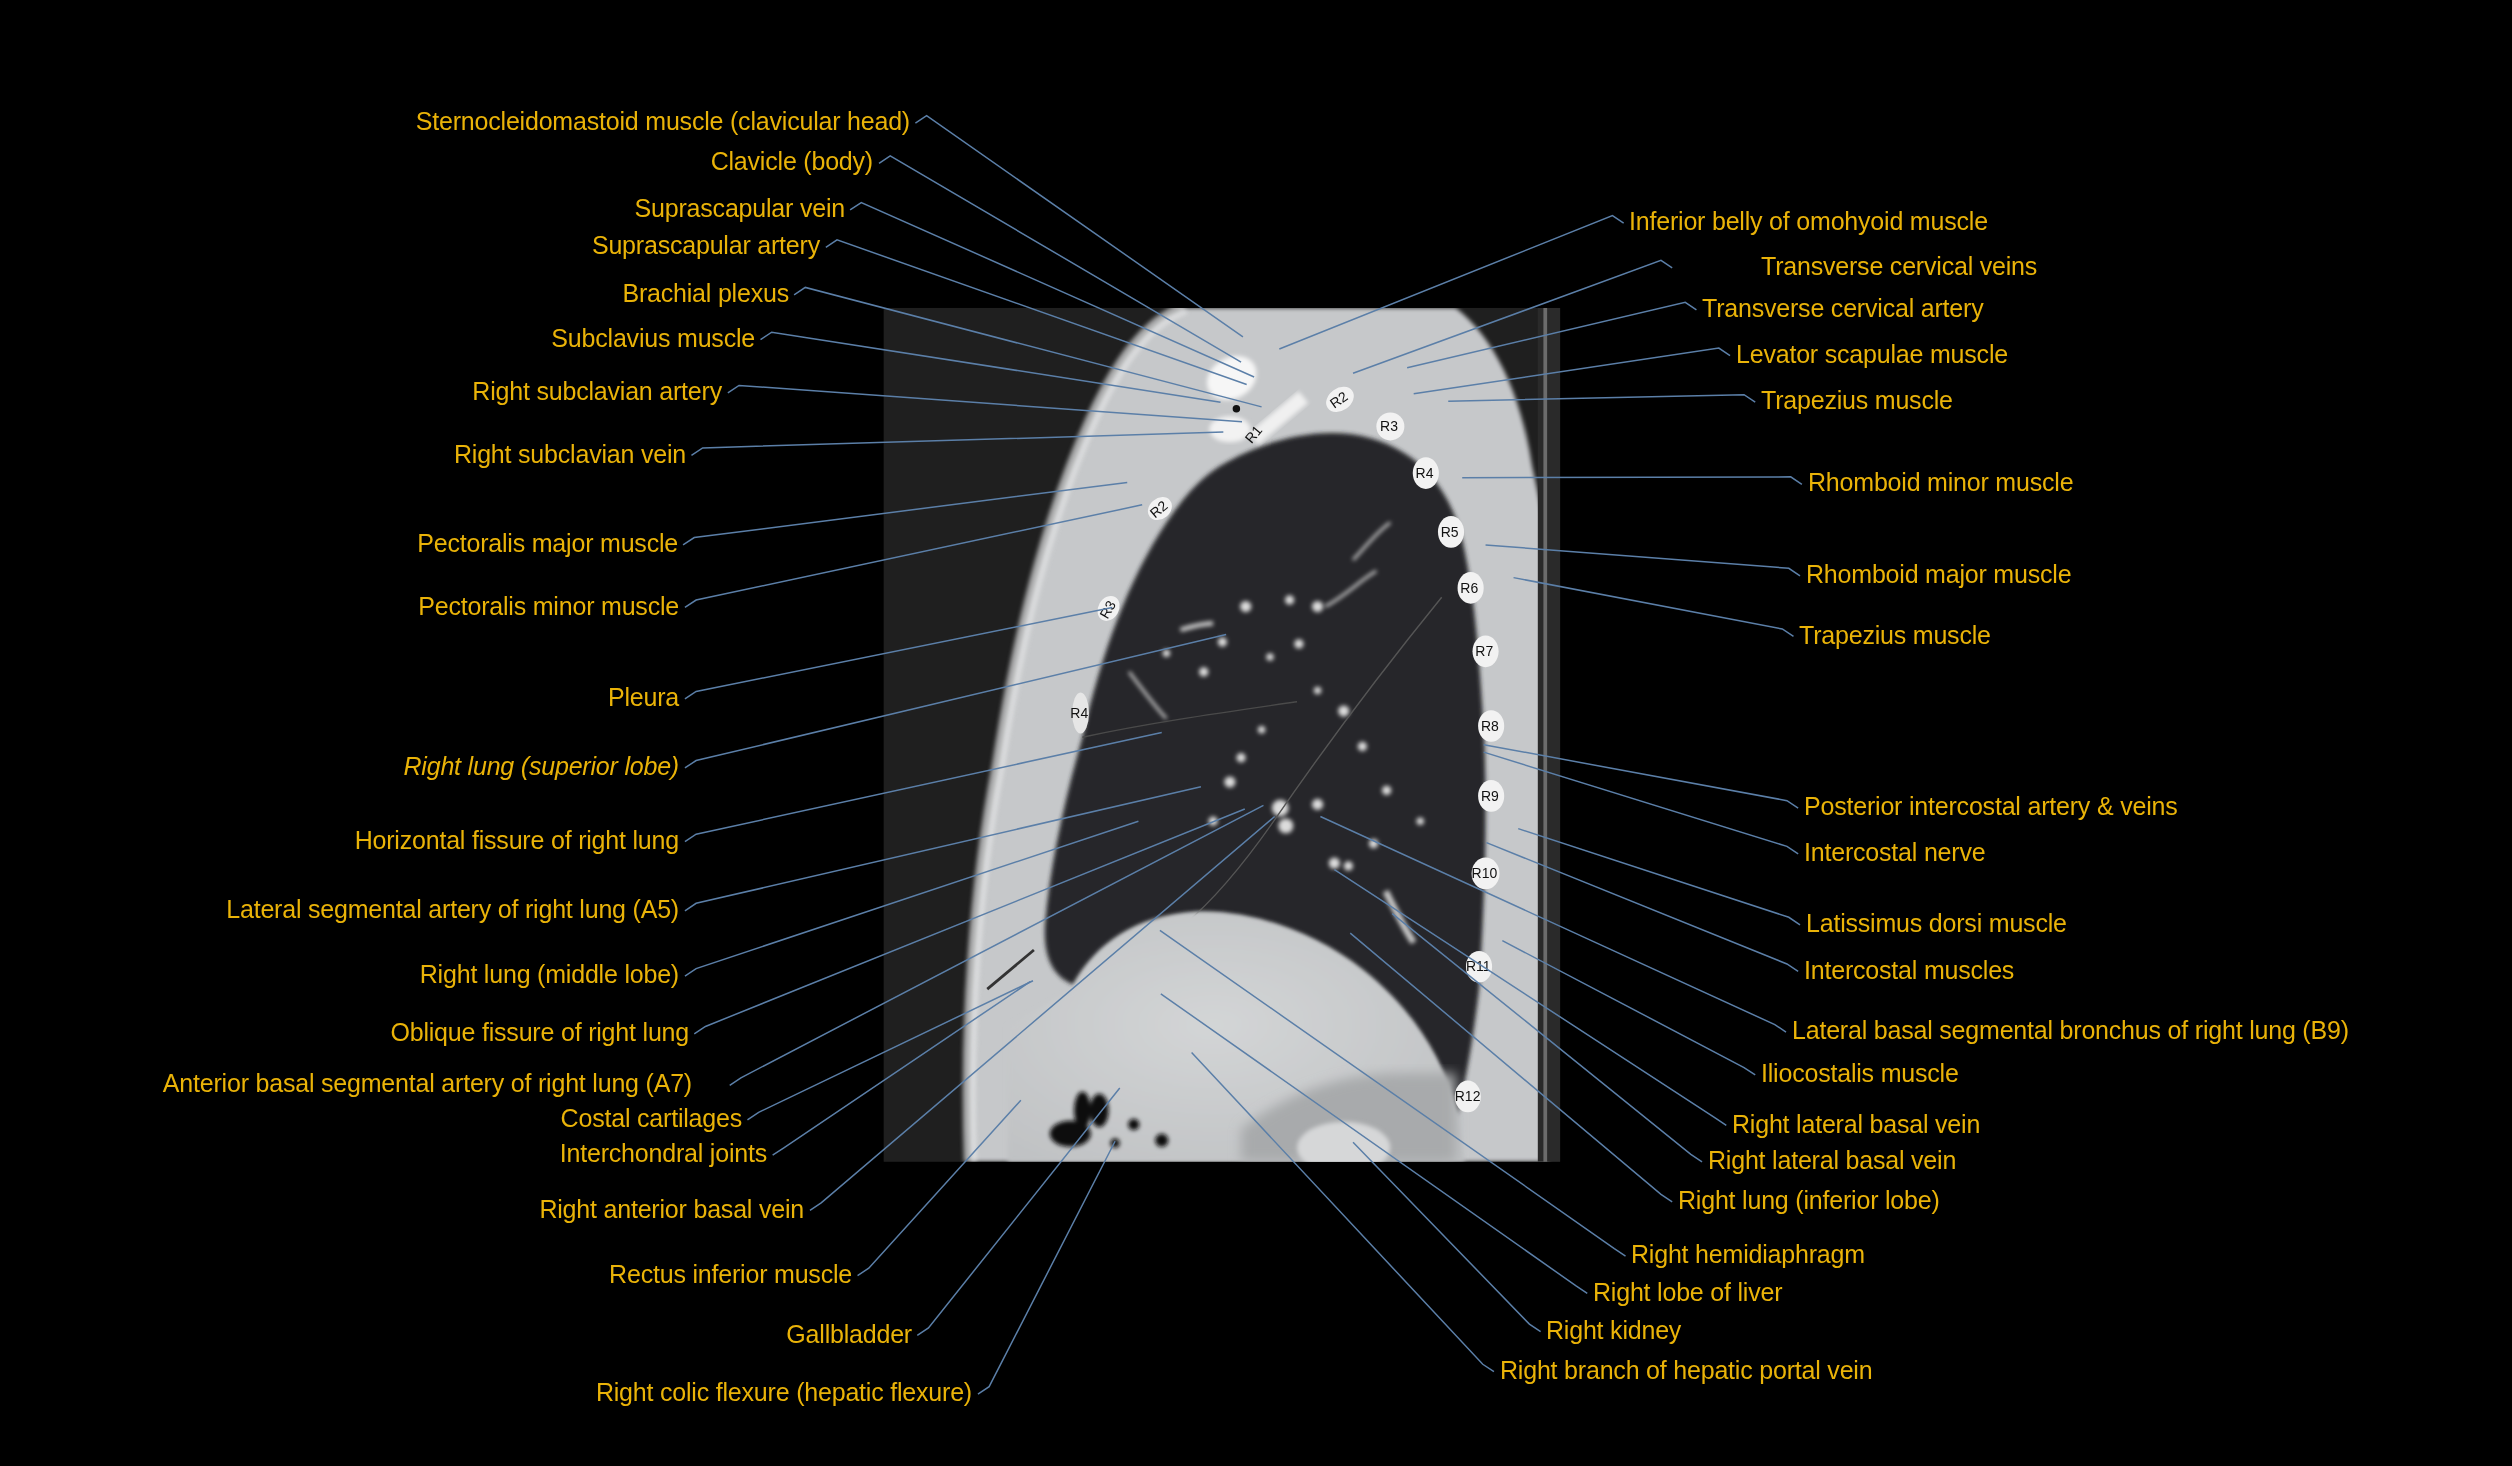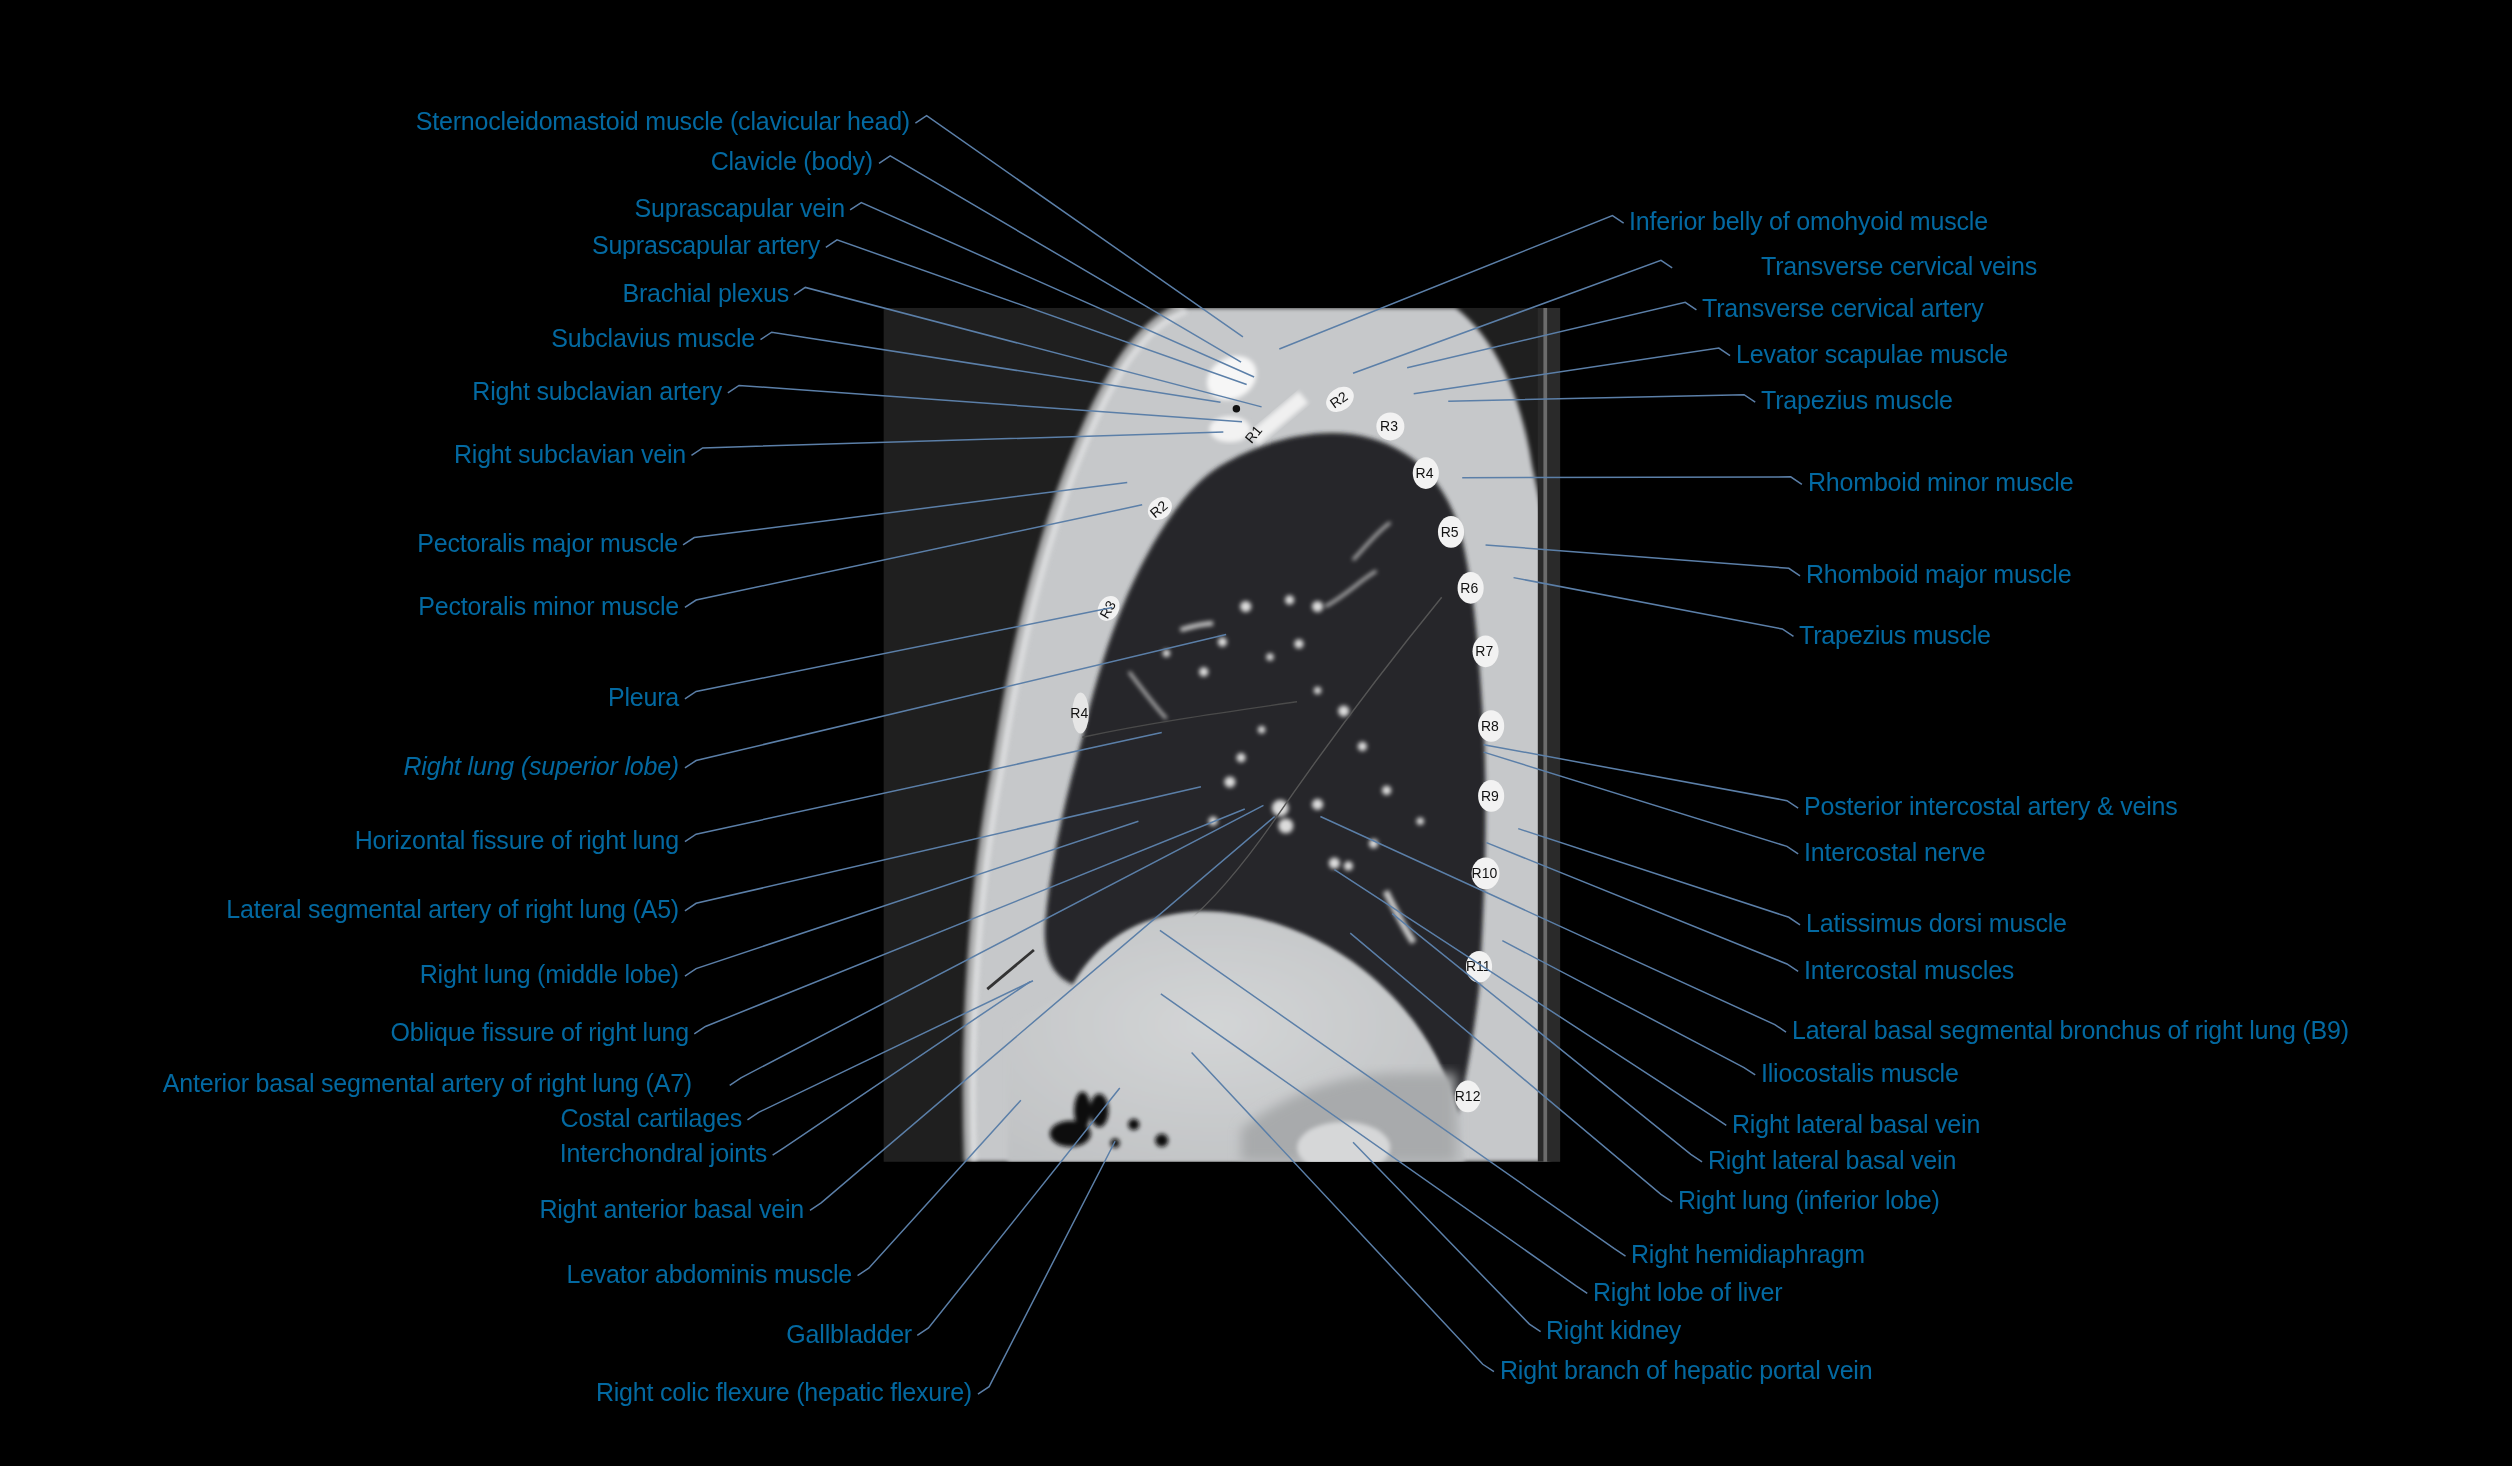--- a/index.html
+++ b/index.html
@@ -1,19 +1,19 @@
 <!DOCTYPE html>
 <html style="font-size:15px"><head>
   <meta charset="utf-8">
   <style>
     html, body { margin: 0; padding: 0; background: #000; }
     body { width: 2512px; height: 1466px; position: relative; overflow: hidden;
            font-family: "Liberation Sans", "DejaVu Sans", sans-serif; }
     #stage { position: absolute; left: 0; top: 0; width: 2512px; height: 1466px; }
-    .label { position: absolute; color: #0369a1; font-size: 25px; line-height: 28px;
+    .label { position: absolute; color: #eab308; font-size: 25px; line-height: 28px;
              white-space: nowrap; letter-spacing: -0.2px; }
     .label.left { transform: translate(-100%, -50%); text-align: right; }
     .label.right { transform: translate(0, -50%); text-align: left; }
     svg text.rib { font-family: "Liberation Sans", sans-serif; font-size: 15px; fill: #111; }
   </style>
 </head>
 <body>
 
 <div id="stage">
   <svg id="ct" width="2512" height="1466" viewBox="0 0 2692 1571" style="position:absolute;left:0;top:0">
@@ -240,21 +240,21 @@
       <div class="label left" style="left: 679px; top: 697px;">Pleura</div>
       <div class="label left" style="left: 679px; top: 766px; font-style: italic;">Right lung (superior lobe)</div>
       <div class="label left" style="left: 679px; top: 840px;">Horizontal fissure of right lung</div>
       <div class="label left" style="left: 679px; top: 909px;">Lateral segmental artery of right lung (A5)</div>
       <div class="label left" style="left: 679px; top: 974px;">Right lung (middle lobe)</div>
       <div class="label left" style="left: 689px; top: 1032px;">Oblique fissure of right lung</div>
       <div class="label left" style="left: 692px; top: 1083px; text-align: center;">Anterior basal segmental artery of right lung (A7)</div>
       <div class="label left" style="left: 742px; top: 1118px;">Costal cartilages</div>
       <div class="label left" style="left: 767px; top: 1153px;">Interchondral joints</div>
       <div class="label left" style="left: 804px; top: 1209px;">Right anterior basal vein</div>
-      <div class="label left" style="left: 852px; top: 1274px;">Levator abdominis muscle</div>
+      <div class="label left" style="left: 852px; top: 1274px;">Rectus inferior muscle</div>
       <div class="label left" style="left: 912px; top: 1334px;">Gallbladder</div>
       <div class="label left" style="left: 972px; top: 1392px;">Right colic flexure (hepatic flexure)</div>
     </div>
   <div id="labels-right">
       <div class="label right" style="left: 1629px; top: 221px;">Inferior belly of omohyoid muscle</div>
       <div class="label right" style="left: 1761px; top: 266px;">Transverse cervical veins</div>
       <div class="label right" style="left: 1702px; top: 308px; text-align: center;">Transverse cervical artery</div>
       <div class="label right" style="left: 1736px; top: 354px;">Levator scapulae muscle</div>
       <div class="label right" style="left: 1761px; top: 400px;">Trapezius muscle</div>
       <div class="label right" style="left: 1808px; top: 482px;">Rhomboid minor muscle</div>

